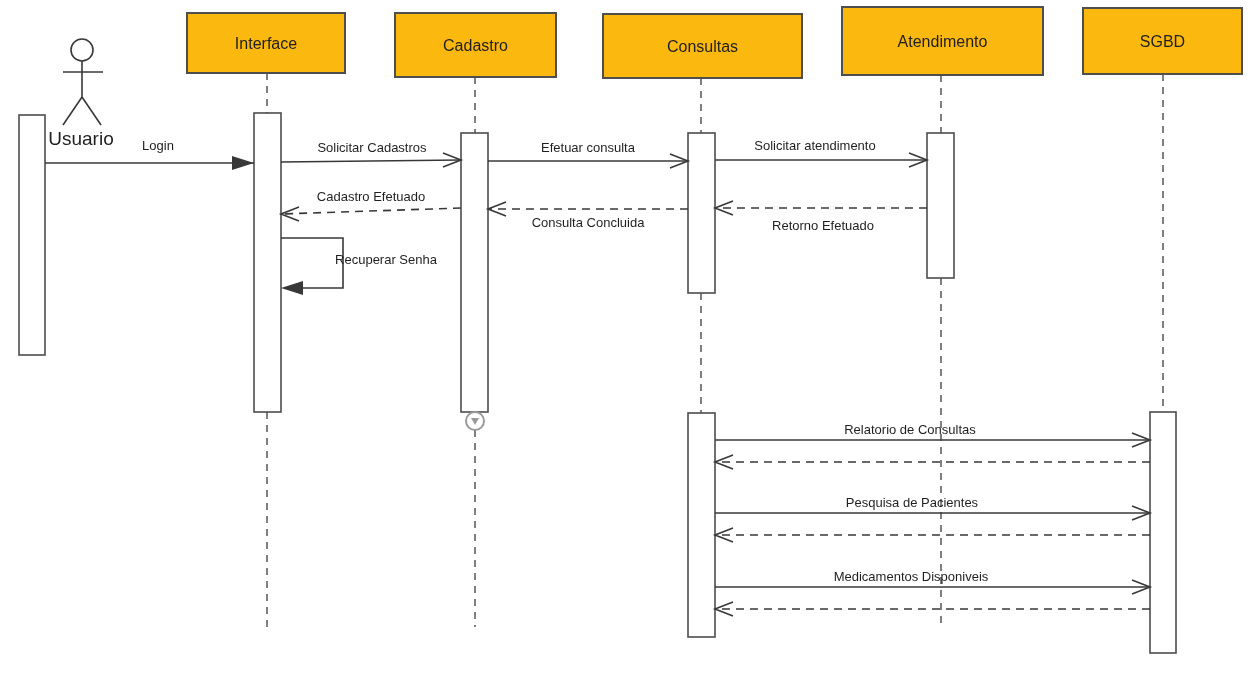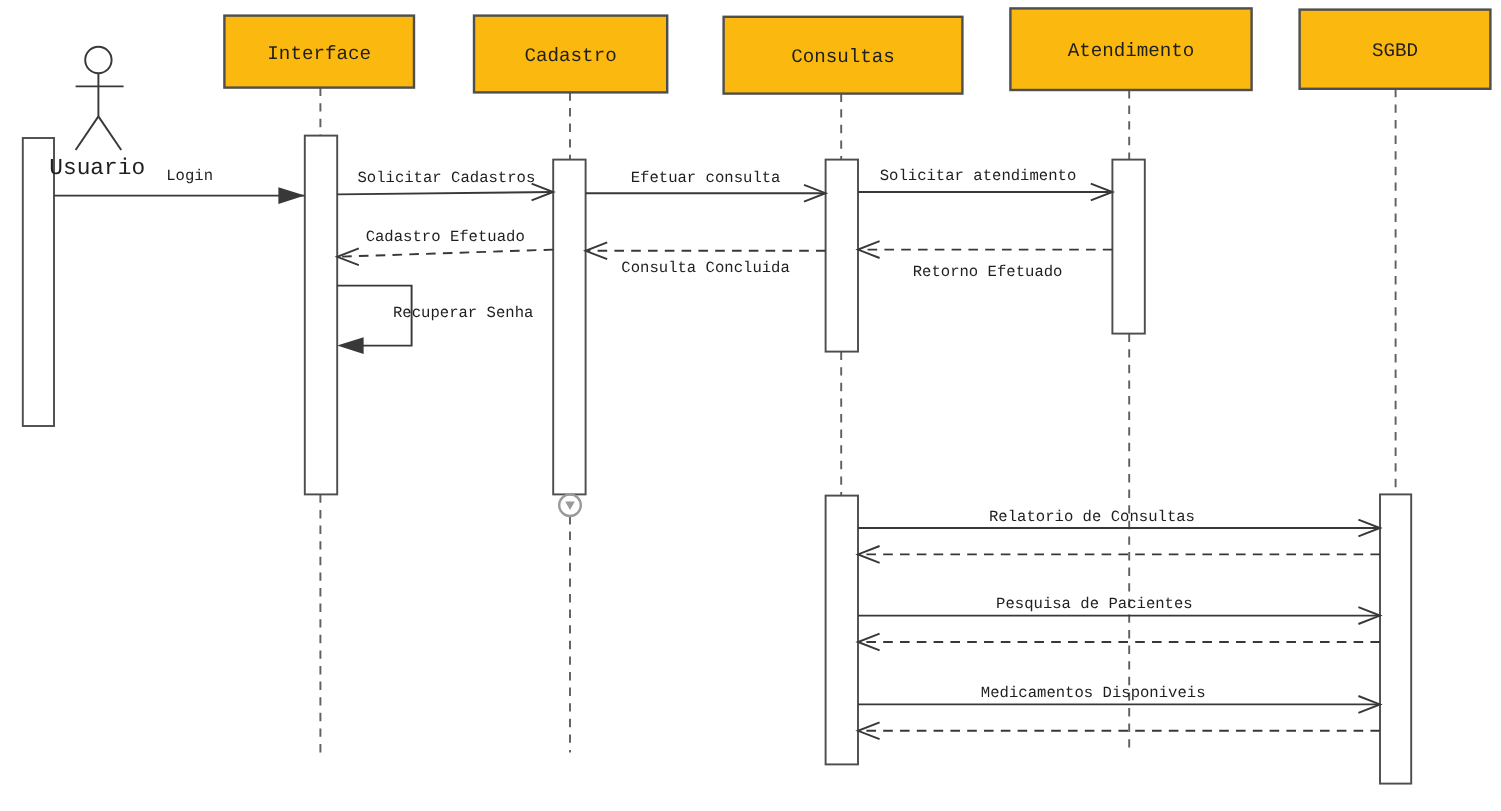--- a/index.html
+++ b/index.html
@@ -1,20 +1,20 @@
 <!DOCTYPE html>
 <html><head>
 <meta charset="utf-8">
 <style>
   html,body{margin:0;padding:0;background:#ffffff;}
   #canvas{
     position:relative;
     width:1251px;height:676px;
     background:#ffffff;
-    font-family:Liberation Mono, monospace;
+    font-family:Liberation Sans, sans-serif;
     overflow:hidden;
   }
   #diagram-svg{position:absolute;left:0;top:0;}
   text{fill:#1f1f1f;}
   .msg-label{font-size:13px;}
   .head-label{font-size:16px;}
   .actor-label{font-size:19px;}
 </style>
 </head>
 <body>

